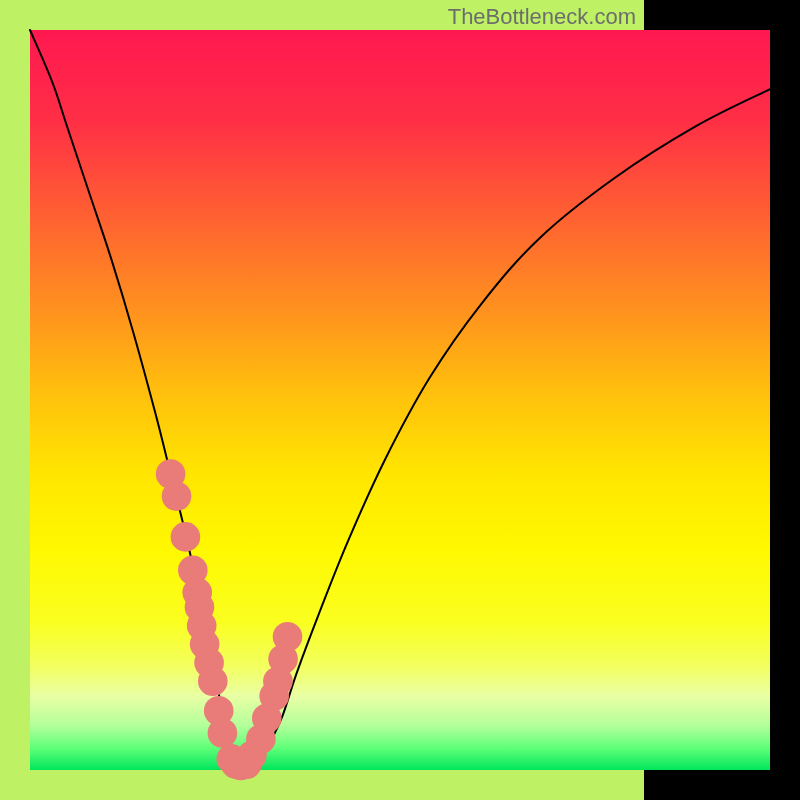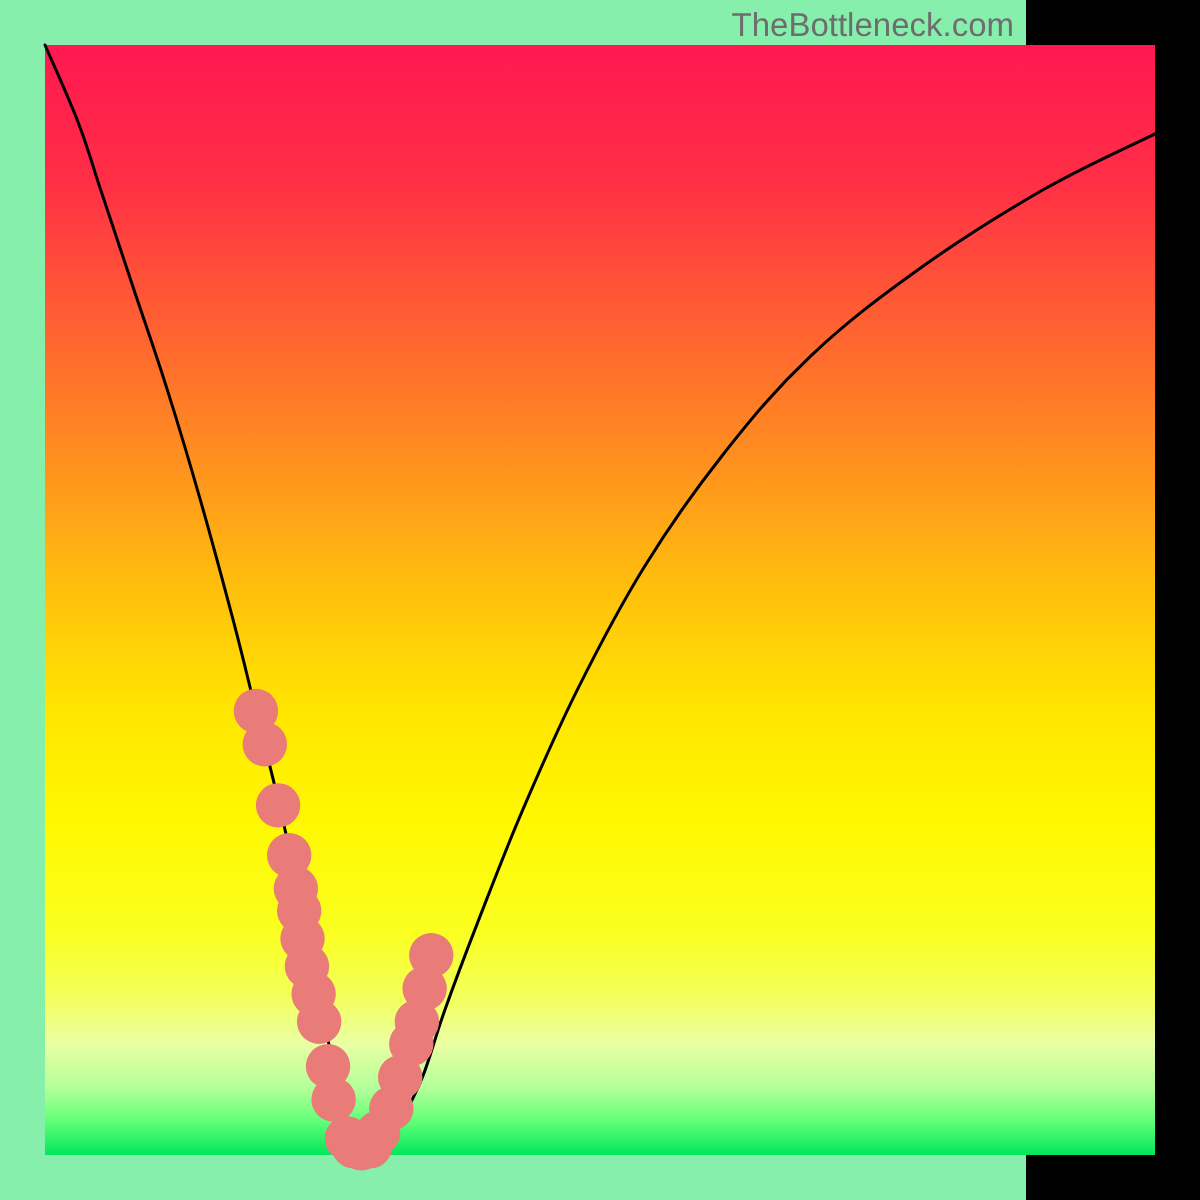--- a/index.html
+++ b/index.html
@@ -10,22 +10,21 @@
     background: #000;
     overflow: hidden;
     font-family: Arial, Helvetica, sans-serif;
   }
   .frame {
     position: absolute;
     top: 0;
     left: 0;
     width: 644px;
     height: 800px;
-    background: #86efac;
-    padding-left: 40px;
+    background: #bef264;
   }
   .plot-area {
     position: absolute;
     left: 30px;
     top: 30px;
     width: 740px;
     height: 740px;
     
   }
   .watermark {

